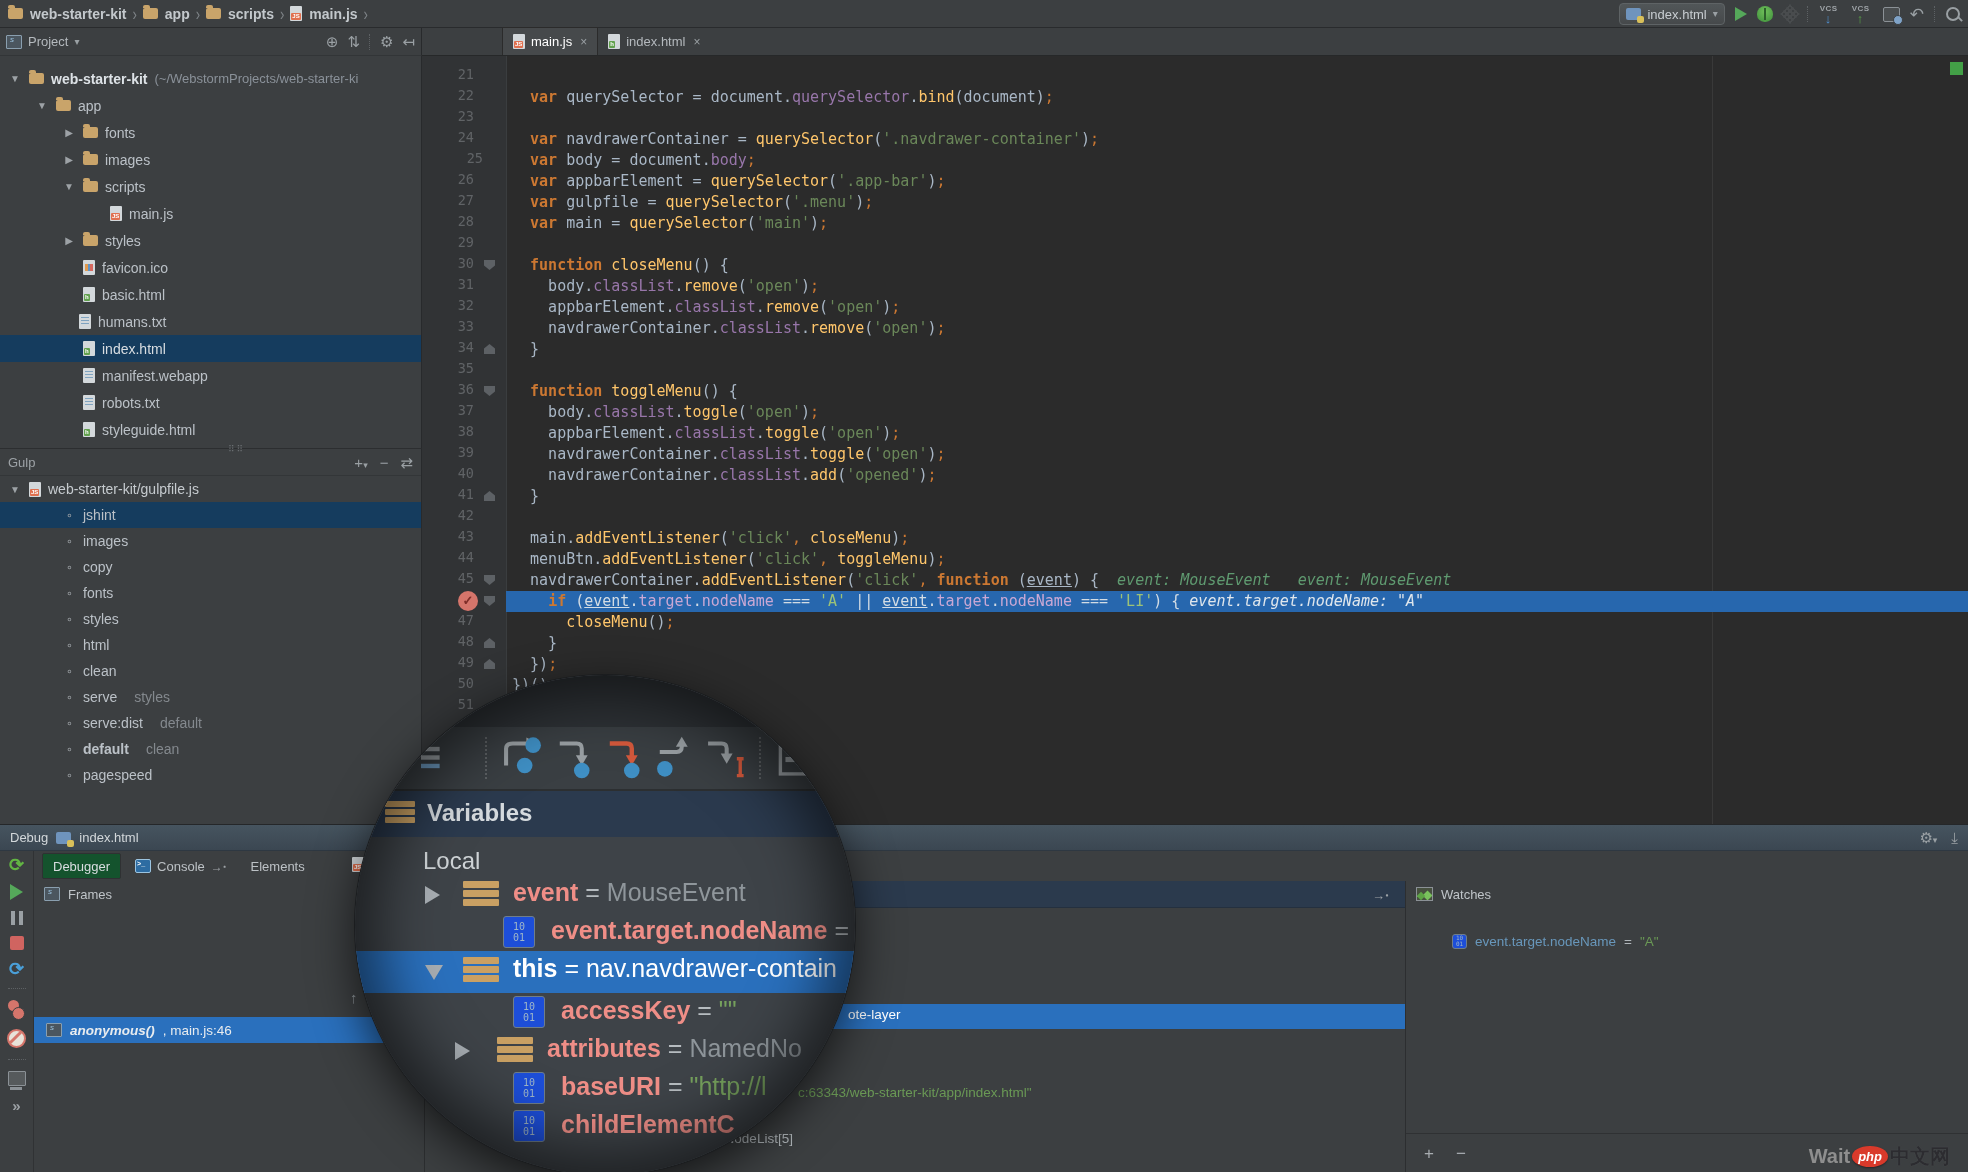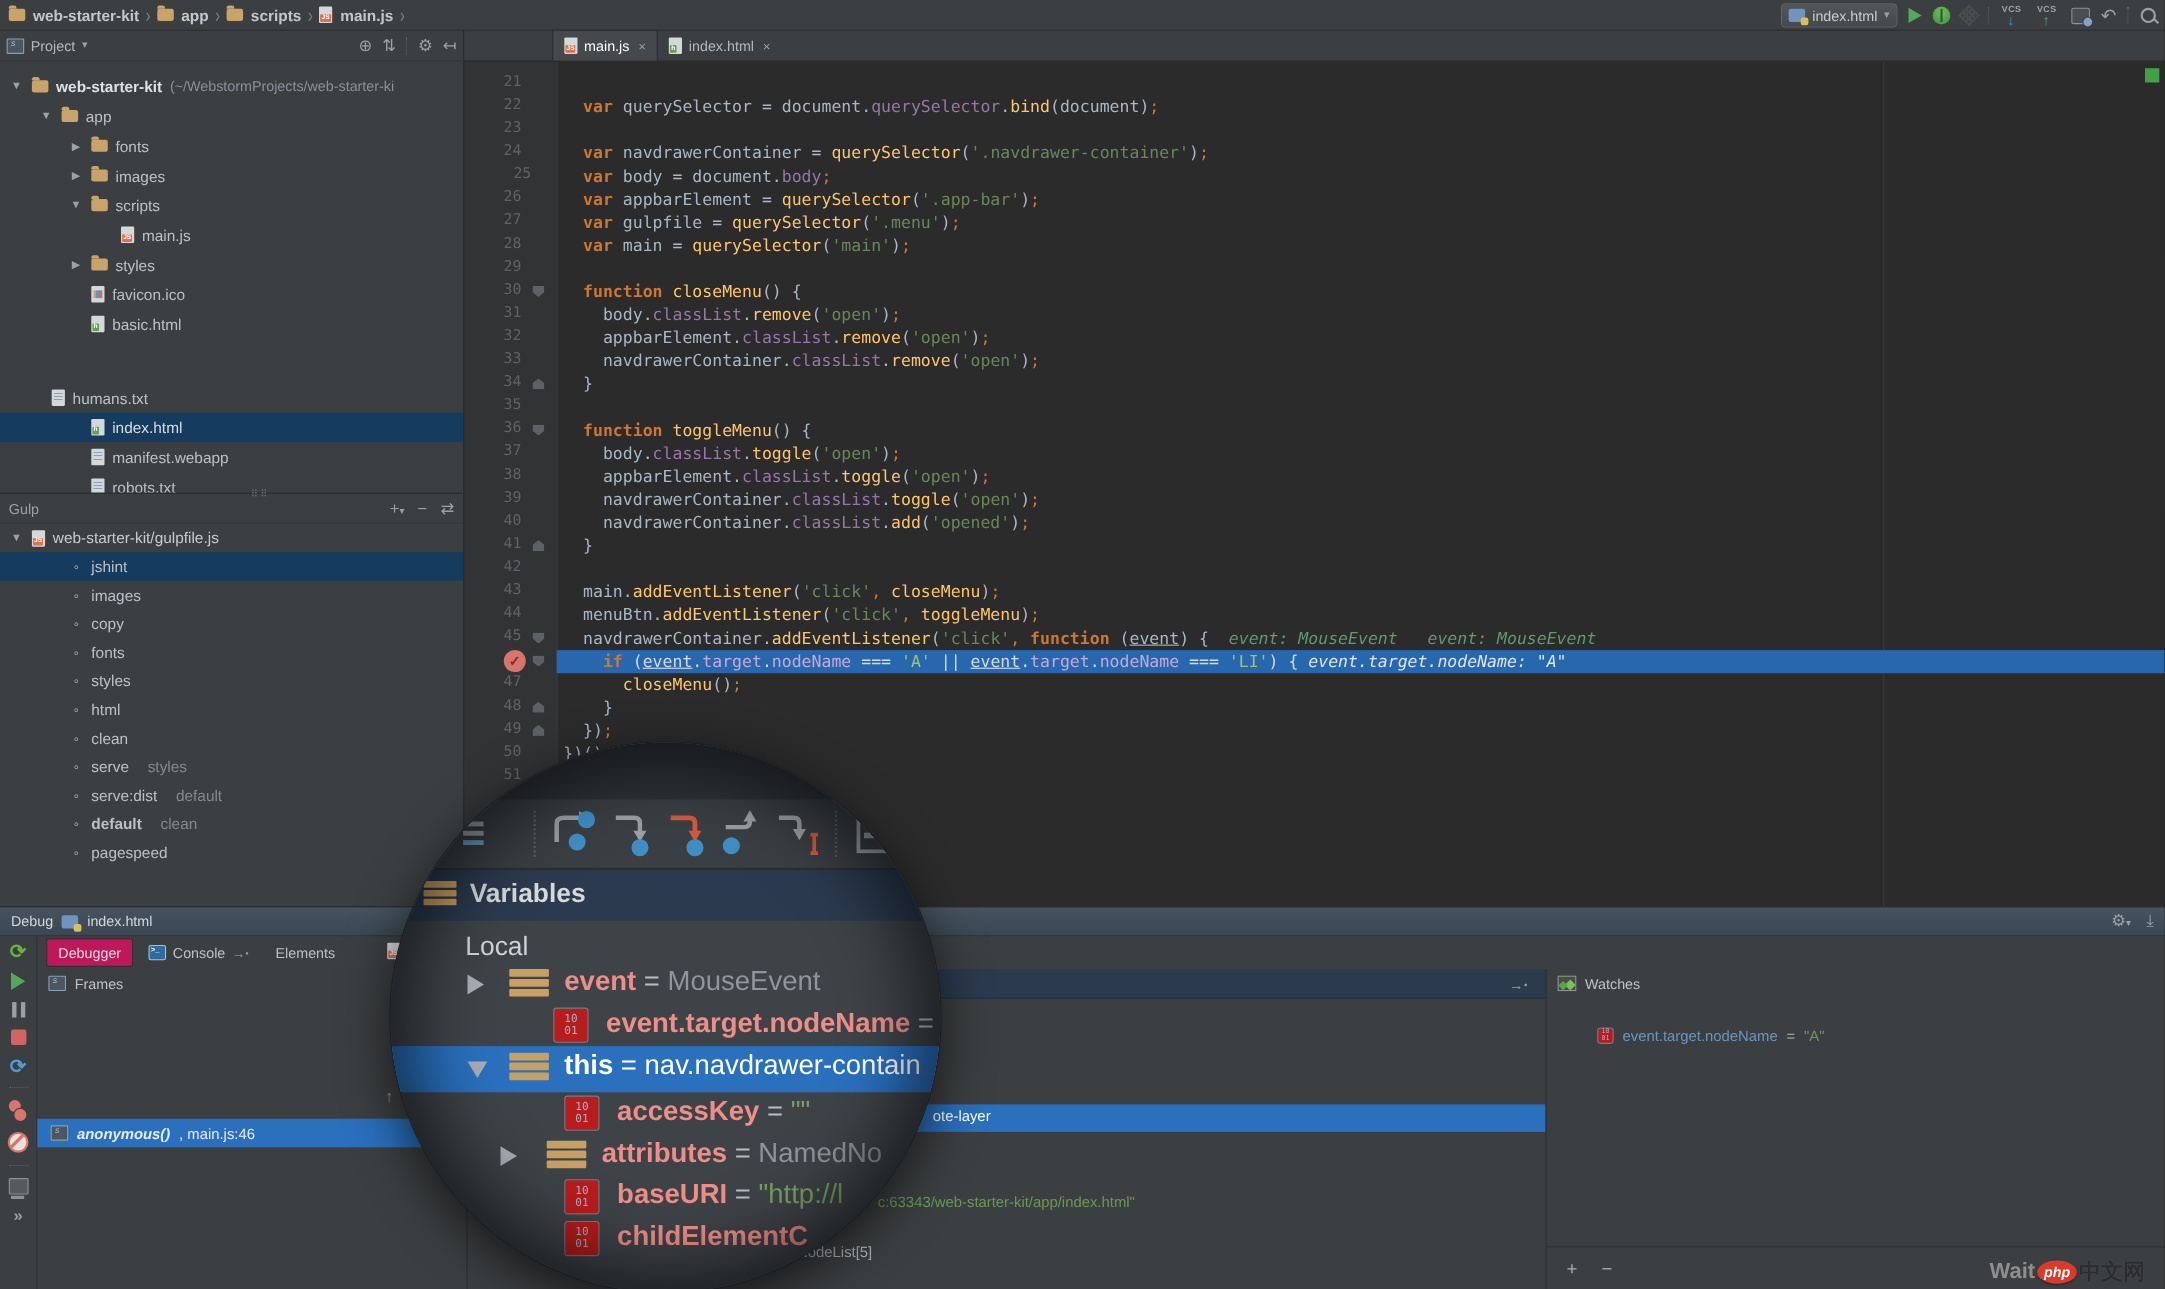--- a/index.html
+++ b/index.html
@@ -127,21 +127,21 @@
   .ic-bpview:before{content:"";position:absolute;left:0;top:0;width:11px;height:11px;border-radius:50%;background:#d5756b;}
   .ic-bpview:after{content:"";position:absolute;left:4px;top:7px;width:11px;height:11px;border-radius:50%;background:#d5756b;border:1px solid #3c3f41;}
   .ic-mute{width:15px;height:15px;border:2px solid #d5756b;border-radius:50%;position:relative;background:#e8e2d9;}
   .ic-mute:after{content:"";position:absolute;left:-1px;top:5px;width:15px;height:3px;background:#d5756b;transform:rotate(-45deg);}
   .ic-layout{width:16px;height:13px;border:1px solid #8b9196;border-radius:1px;position:relative;background:#565a5c;}
   .ic-layout:after{content:"";position:absolute;left:1px;bottom:-5px;width:12px;height:3px;background:#8b9196;}
   .ic-chev{color:#9da2a6;font-size:15px;font-weight:bold;}
 
   #dbg-tabs{position:absolute;left:34px;top:26px;height:30px;display:flex;align-items:center;gap:4px;padding-left:8px;}
   .dtab{display:flex;align-items:center;gap:6px;height:24px;padding:0 10px;font-size:13px;color:#bcc1c5;border-radius:2px;}
-  .dtab.active{background:#be185d;border:1px solid #2f3133;color:#d9dde0;}
+  .dtab.active{background:#14532d;border:1px solid #2f3133;color:#d9dde0;}
   .console-ic{width:14px;height:12px;background:#2d6ca2;border:1px solid #9cc4e0;border-radius:2px;position:relative;}
   .console-ic:after{content:">_";position:absolute;left:1px;top:0px;font-size:7px;color:#fff;font-weight:bold;}
   .dtab .suffix{color:#9da2a6;font-size:12px;}
   .jsdoc-edge{position:absolute;}
 
   #frames{position:absolute;left:34px;top:56px;width:391px;height:292px;border-right:1px solid #2c2e30;box-sizing:border-box;}
   #frames-header{display:flex;align-items:center;gap:8px;height:26px;padding-left:10px;font-size:13px;color:#bfc4c8;}
   .frames-ic{width:14px;height:12px;border:1px solid #8a9faf;border-radius:1px;background:#4b565f;position:relative;}
   .frames-ic:after{content:"s";position:absolute;left:3px;top:-1px;font-size:8px;color:#9cc4e0;font-style:italic;}
   #frames-up{position:absolute;left:316px;top:108px;color:#8f969b;font-size:15px;}
@@ -167,21 +167,21 @@
   .watch-ic{width:15px;height:12px;border:1px solid #8b9196;position:relative;background:#47503f;overflow:hidden;}
   .watch-ic:after{content:"";position:absolute;left:1px;top:5px;width:6px;height:6px;background:#5da445;transform:rotate(45deg);}
   .watch-ic:before{content:"";position:absolute;left:7px;top:4px;width:7px;height:7px;background:#79c25c;transform:rotate(45deg);}
   .wrow{display:flex;align-items:center;gap:8px;height:24px;padding-left:46px;font-size:13.5px;margin-top:22px;}
   .wname{color:#6897bb;}
   .wval{color:#6a9955;}
   .weq{color:#b0b6ba;}
   #watches-footer{position:absolute;left:0;bottom:0;width:563px;height:40px;border-top:1px solid #2f3133;
       display:flex;align-items:center;gap:22px;padding-left:18px;box-sizing:border-box;color:#a8adb1;font-size:17px;}
 
-  .prim-ic{box-sizing:border-box;border:1px solid #6f7e8a;border-radius:3px;background:#b91c1c;
+  .prim-ic{box-sizing:border-box;border:1px solid #6f7e8a;border-radius:3px;background:#1d4ed8;
       color:#9fb6c8;font-size:6px;line-height:6px;text-align:center;font-family:"DejaVu Sans Mono",monospace;
       display:flex;flex-direction:column;justify-content:center;flex:0 0 auto;}
   .obj-ic{display:flex;flex-direction:column;gap:2px;flex:0 0 auto;}
   .obj-ic span{display:block;background:#c9a063;border-radius:1px;}
 
   
   #loupe{left:355px;top:675px;width:500px;height:500px;border-radius:50%;overflow:hidden;z-index:30;
       background:#3e4348;box-shadow:0 0 0 1px #1b1d1f,0 14px 46px rgba(0,0,0,.65);}
   #loupe:after{content:"";position:absolute;inset:0;border-radius:50%;
       box-shadow:inset 0 0 60px 22px rgba(0,0,0,.55);pointer-events:none;}
@@ -349,21 +349,21 @@
         <span class="doc-ic doc-img"></span>
         <span>favicon.ico</span>
       </div>
       <div class="trow" style="padding-left: 62px;">
         <span class="tarrow"></span>
         <span class="doc-ic">
           <span class="badge badge-h">h</span>
         </span>
         <span>basic.html</span>
       </div>
-      <div class="trow" style="padding-left: 26px; margin-top: 40px;">
+      <div class="trow" style="padding-left: 58px;">
         <span class="tarrow"></span>
         <span class="doc-ic doc-lines"></span>
         <span>humans.txt</span>
       </div>
       <div class="trow selected" style="padding-left: 62px;">
         <span class="tarrow"></span>
         <span class="doc-ic">
           <span class="badge badge-h">h</span>
         </span>
         <span>index.html</span>

